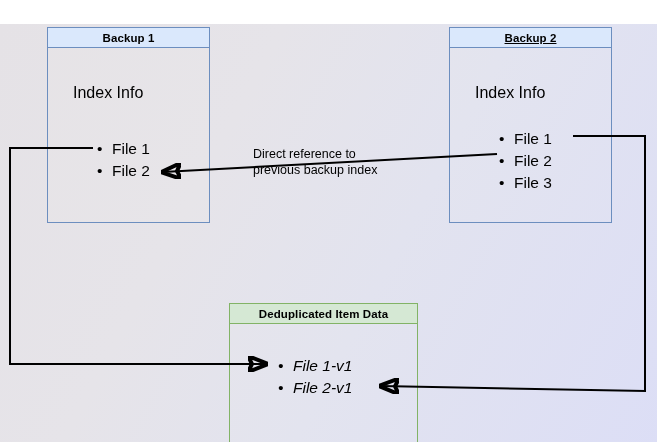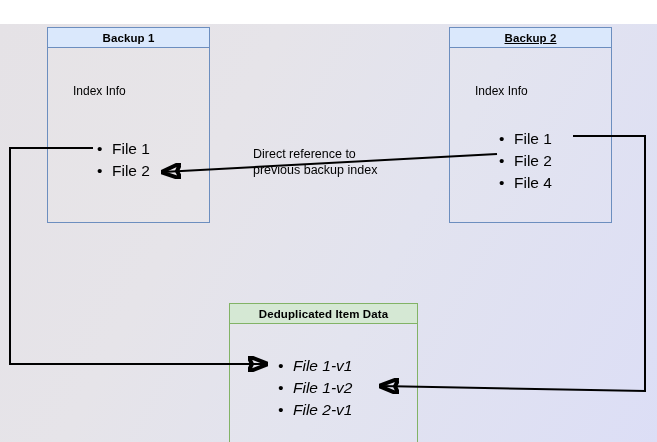--- a/index.html
+++ b/index.html
@@ -40,21 +40,21 @@
     align-items: center;
     justify-content: center;
     letter-spacing: 0.1px;
   }
   .box-title-green {
     border: 1.5px solid #82b366;
     background: #d5e8d4;
   }
   .heading-text {
     position: absolute;
-    font-size: 12px;
+    font-size: 16px;
     color: #000;
     white-space: nowrap;
   }
   ul.bullets {
     position: absolute;
     margin: 0;
     padding: 0 0 0 17px;
     list-style: none;
     font-size: 15.5px;
     color: #000;
@@ -111,30 +111,29 @@
   </ul>
 
   <div class="box" style="left:449px; top:3px; width:163px; height:196px;"></div>
   <div class="box-title" style="left:449px; top:3px; width:163px; height:21px;text-decoration:underline;">
     <span>Backup 2</span>
   </div>
   <div class="heading-text" style="left:475px; top:60px;">Index Info</div>
   <ul class="bullets" style="left:497px; top:104px;">
     <li>File 1</li>
     <li>File 2</li>
-    <li>File 4</li>
+    <li>File 3</li>
   </ul>
 
   <div class="box box-green" style="left:229px; top:279px; width:189px; height:159px;"></div>
   <div class="box-title box-title-green" style="left:229px; top:279px; width:189px; height:21px;">
     <span>Deduplicated Item Data</span>
   </div>
   <ul class="bullets" style="left:276px; top:331px;font-style:italic;">
     <li>File 1-v1</li>
-    <li>File 1-v2</li>
     <li>File 2-v1</li>
   </ul>
 
   <svg class="wires" viewBox="0 0 657 442">
     <defs>
       <marker id="arrowLeft" markerWidth="10" markerHeight="8" refX="1" refY="4" orient="auto-start-reverse" markerUnits="strokeWidth">
         <path d="M9,0 L0,4 L9,8 L7,4 Z" fill="#000" stroke="none"></path>
       </marker>
       <marker id="arrowEnd" markerWidth="10" markerHeight="8" refX="9" refY="4" orient="auto" markerUnits="strokeWidth">
         <path d="M0,0 L10,4 L0,8 L2,4 Z" fill="#000" stroke="none"></path>

